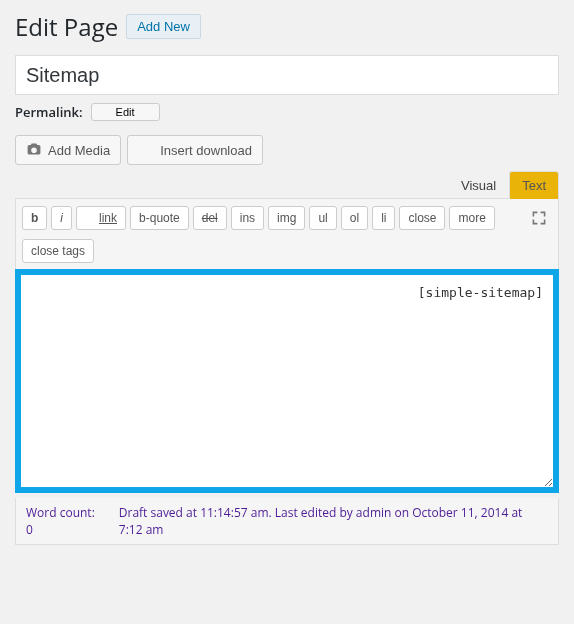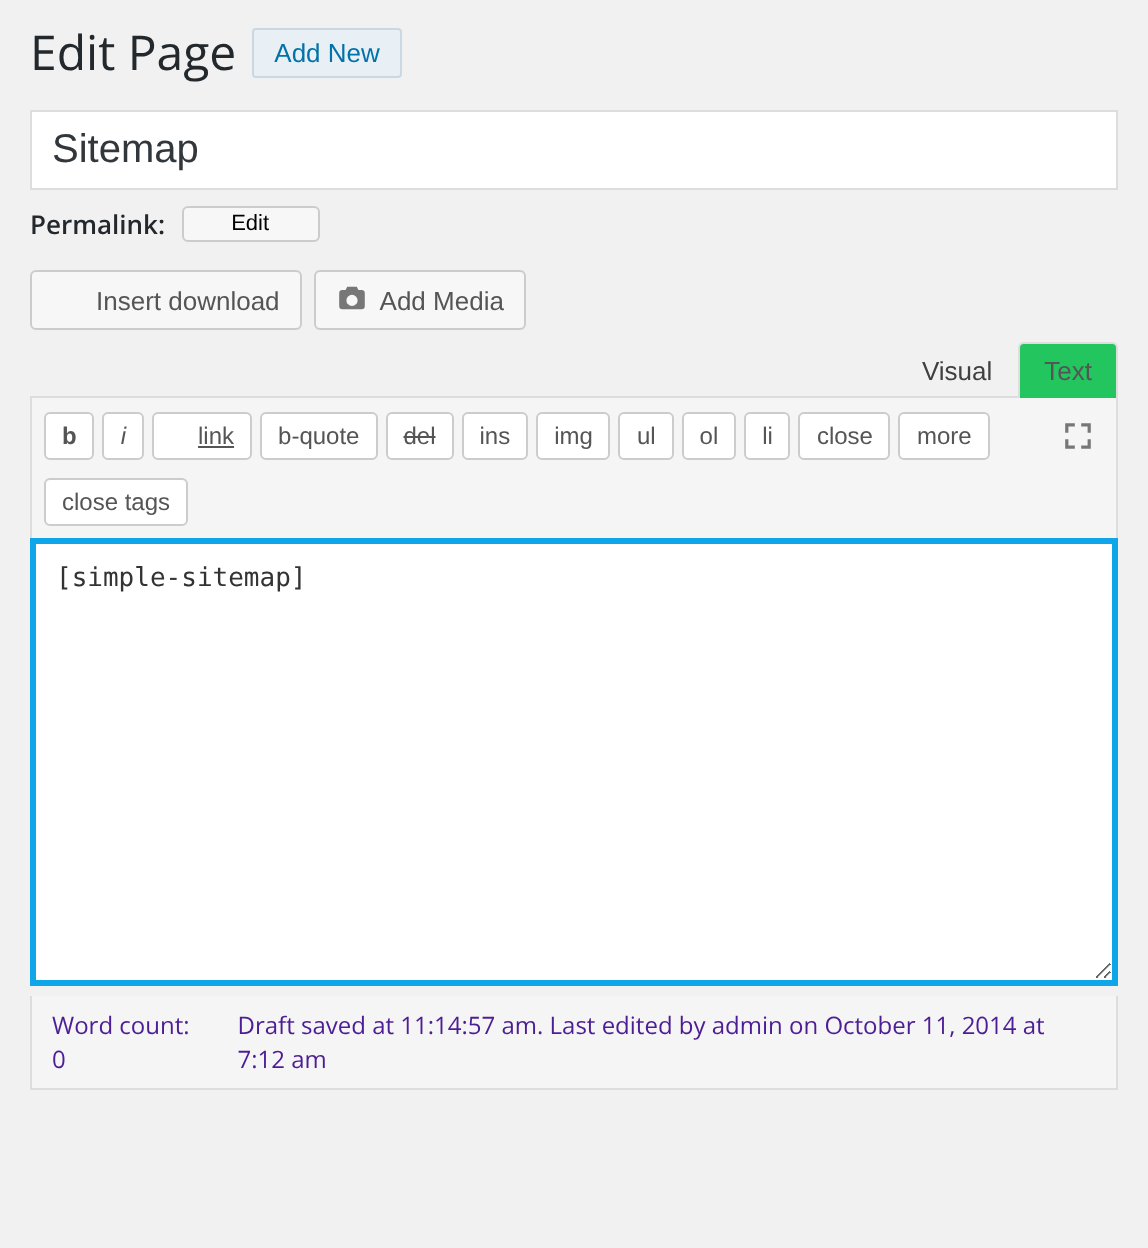--- a/index.html
+++ b/index.html
@@ -89,21 +89,21 @@
   .ed-tab {
     font-size: 13px;
     padding: 6px 12px;
     border: 1px solid transparent;
     border-bottom: none;
     color: #404040;
     cursor: pointer;
     background: transparent;
   }
   .ed-tab.active {
-    background: #22c55e;
+    background: #eab308;
     border-color: #ddd;
     border-top-left-radius: 3px;
     border-top-right-radius: 3px;
     color: #555;
   }
   .quicktags {
     background: #f5f5f5;
     border: 1px solid #ddd;
     border-bottom: none;
     padding: 6px;
@@ -131,27 +131,28 @@
   .fullscreen-btn {
     width: 26px; height: 26px;
     display: flex; align-items: center; justify-content: center;
     cursor: pointer;
     color: #777;
   }
   .fullscreen-btn svg { width: 16px; height: 16px; stroke: #777; fill: none; stroke-width: 2;}
   textarea.content {
     width: 100%;
     height: 224px;
-    border: 3px solid #0ea5e9;
+    border: 6px solid #0ea5e9;
     padding: 10px;
     font-family: Consolas, Monaco, monospace;
     font-size: 13px;
     color: #333;
     resize: vertical;
     background: #fff;
+    text-align: right;
   }
   .status-bar {
     border: 1px solid #ddd;
     border-top: none;
     background: #f5f5f5;
     padding: 6px 10px;
     font-size: 12px;
     color: #4c1d95;
     display: flex;
     gap: 24px;
@@ -173,32 +174,32 @@
 
 <div class="permalink-row">
   <strong>Permalink:</strong>
   <button class="small-btn">Edit</button>
 </div>
 
 <div class="media-row">
   <button class="wp-btn">
     <span>
       <svg viewBox="0 0 20 20">
+          <path d="M4 5h2l1-2h6l1 2h2a2 2 0 012 2v8a2 2 0 01-2 2H4a2 2 0 01-2-2V7a2 2 0 012-2zm6 3a3.5 3.5 0 100 7 3.5 3.5 0 000-7z"></path>
+        </svg>
+    </span>
+    <span>Add Media</span>
+  </button>
+  <button class="wp-btn">
+    <span>
+      <svg viewBox="0 0 20 20">
           <path d="M10 2v10m0 0l-3-3m3 3l3-3M3 16h14"></path>
         </svg>
     </span>
     <span>Insert download</span>
-  </button>
-  <button class="wp-btn">
-    <span>
-      <svg viewBox="0 0 20 20">
-          <path d="M4 5h2l1-2h6l1 2h2a2 2 0 012 2v8a2 2 0 01-2 2H4a2 2 0 01-2-2V7a2 2 0 012-2zm6 3a3.5 3.5 0 100 7 3.5 3.5 0 000-7z"></path>
-        </svg>
-    </span>
-    <span>Add Media</span>
   </button>
 </div>
 
 <div class="tabs-row">
   <button class="ed-tab">Visual</button>
   <button class="ed-tab active">Text</button>
 </div>
 
 <div class="quicktags">
   <button class="qt-btn bold">b</button>

